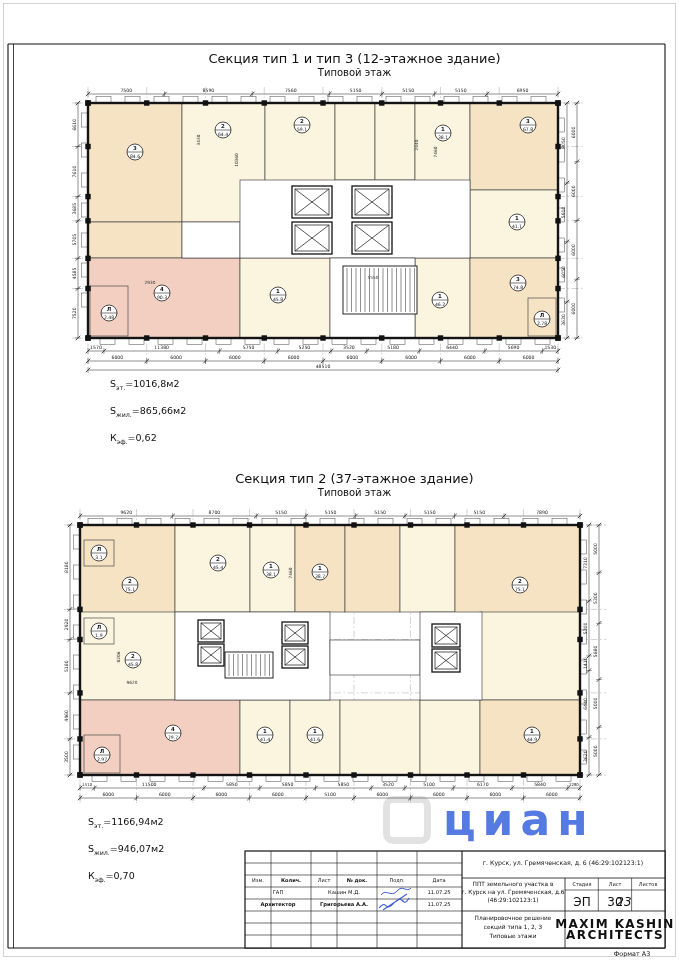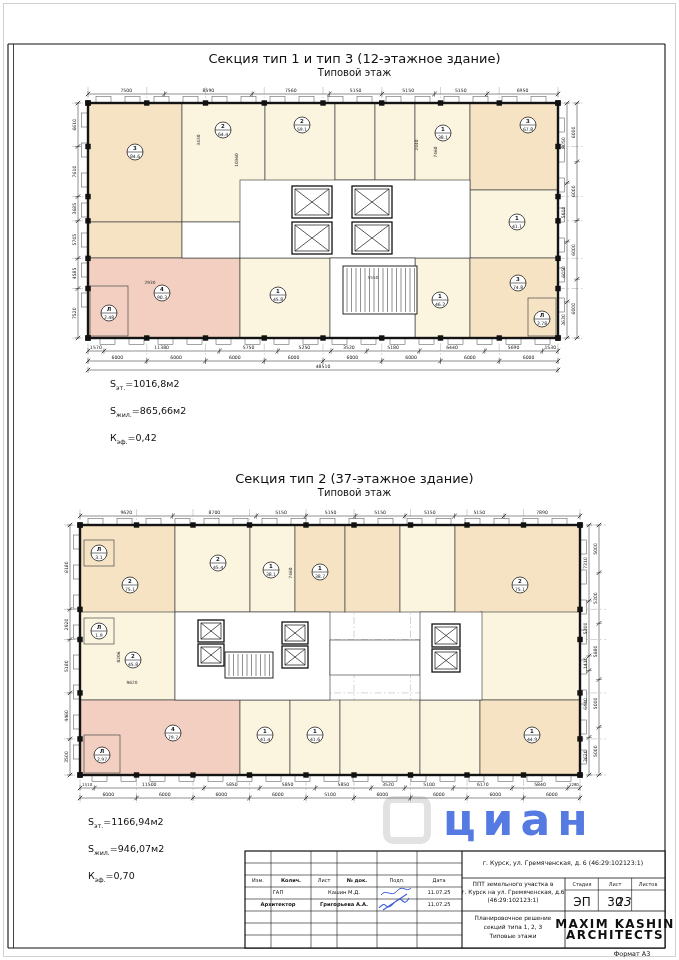--- a/index.html
+++ b/index.html
@@ -810,21 +810,21 @@
         <path d="M379 908 C 388 898, 384 914, 394 903 S 402 910, 409 898 M383 910 L 407 894" fill="none" stroke="#2a4bd4" stroke-width="1.1" opacity="0.9"></path>
       </g>
     </svg>
 
   <div class="txt sec-title" style="left:30px;top:51px;width:649px;">Секция тип 1 и тип 3 (12-этажное здание)</div>
   <div class="txt sec-sub" style="left:30px;top:67px;width:649px;">Типовой этаж</div>
 
   <div class="txt stats" style="left:110px;top:372px;">
     <div><span>S</span><sub>эт.</sub><span>=1016,8м2</span></div>
     <div><span>S</span><sub>жил.</sub><span>=865,66м2</span></div>
-    <div><span>К</span><sub>эф.</sub><span>=0,42</span></div>
+    <div><span>К</span><sub>эф.</sub><span>=0,62</span></div>
   </div>
 
   <div class="txt sec-title" style="left:30px;top:471px;width:649px;">Секция тип 2 (37-этажное здание)</div>
   <div class="txt sec-sub" style="left:30px;top:487px;width:649px;">Типовой этаж</div>
 
   <div class="txt stats" style="left:88px;top:810px;">
     <div><span>S</span><sub>эт.</sub><span>=1166,94м2</span></div>
     <div><span>S</span><sub>жил.</sub><span>=946,07м2</span></div>
     <div><span>К</span><sub>эф.</sub><span>=0,70</span></div>
   </div>

